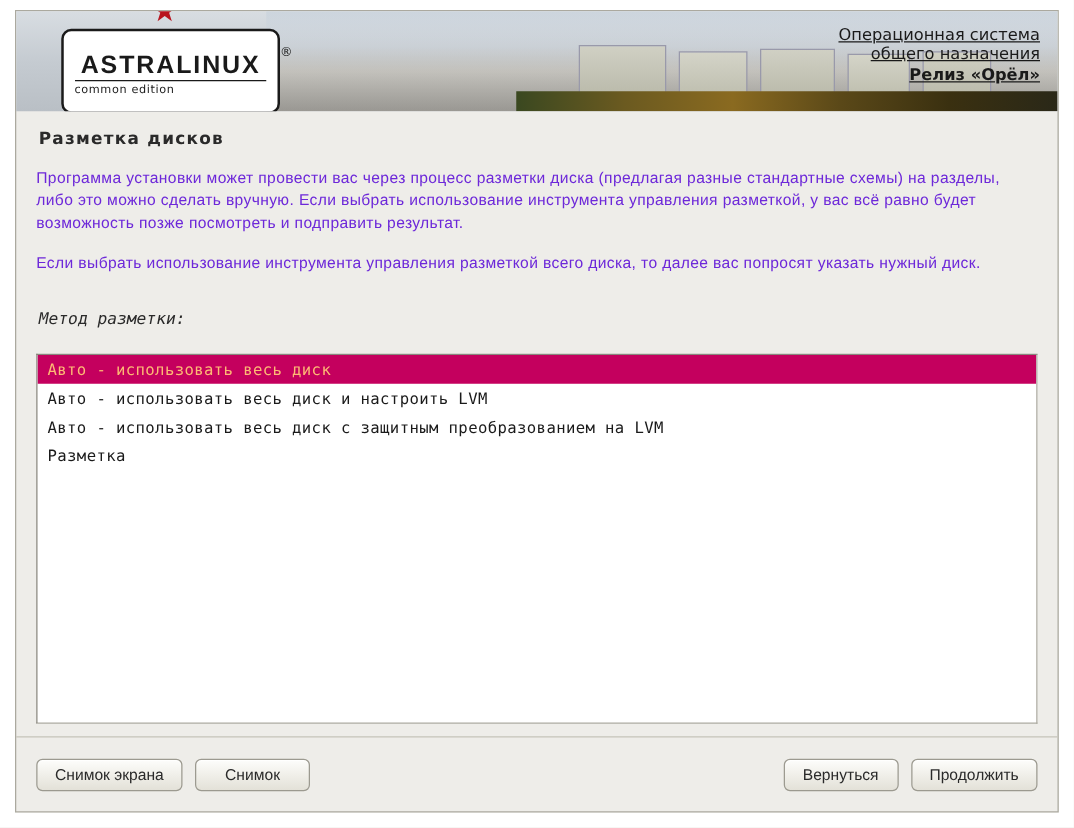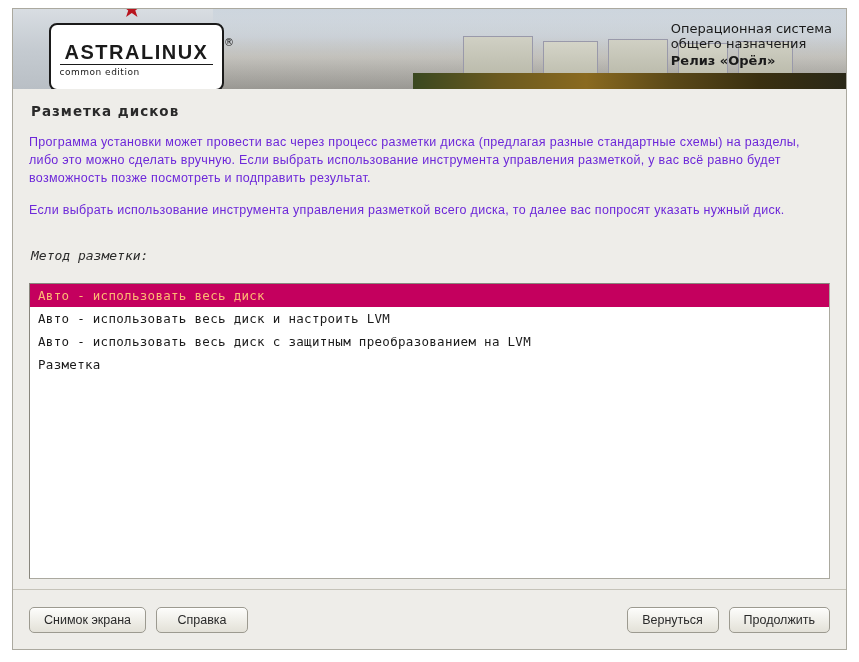--- a/index.html
+++ b/index.html
@@ -103,23 +103,25 @@
       position: absolute;
       right: -12px;
       top: 12px;
       font-size: 10px;
       color: #1a1a1a;
     }
     .header-text {
       position: absolute;
       right: 14px;
       top: 12px;
+      text-align: right;
       color: #1a1a1a;
       font-size: 13px;
       z-index: 5;
+      text-decoration: underline;
     }
     .header-text .line1 { }
     .header-text .line2 { }
     .header-text .line3 { font-weight: bold; margin-top: 2px;}
     .content {
       flex: 1;
       padding: 14px 16px 0 16px;
       display: flex;
       flex-direction: column;
       overflow: hidden;
@@ -232,19 +234,19 @@
     <div class="list-box" id="method-list">
         <div class="list-item selected">Авто - использовать весь диск</div>
         <div class="list-item">Авто - использовать весь диск и настроить LVM</div>
         <div class="list-item">Авто - использовать весь диск с защитным преобразованием на LVM</div>
         <div class="list-item">Разметка</div>
       </div>
   </div>
 
   <div class="footer-bar">
     <button class="btn">Снимок экрана</button>
-    <button class="btn">Справка</button>
+    <button class="btn">Снимок</button>
     <div class="spacer"></div>
     <button class="btn">Вернуться</button>
     <button class="btn">Продолжить</button>
   </div>
 
 </div>
 
 </body></html>

